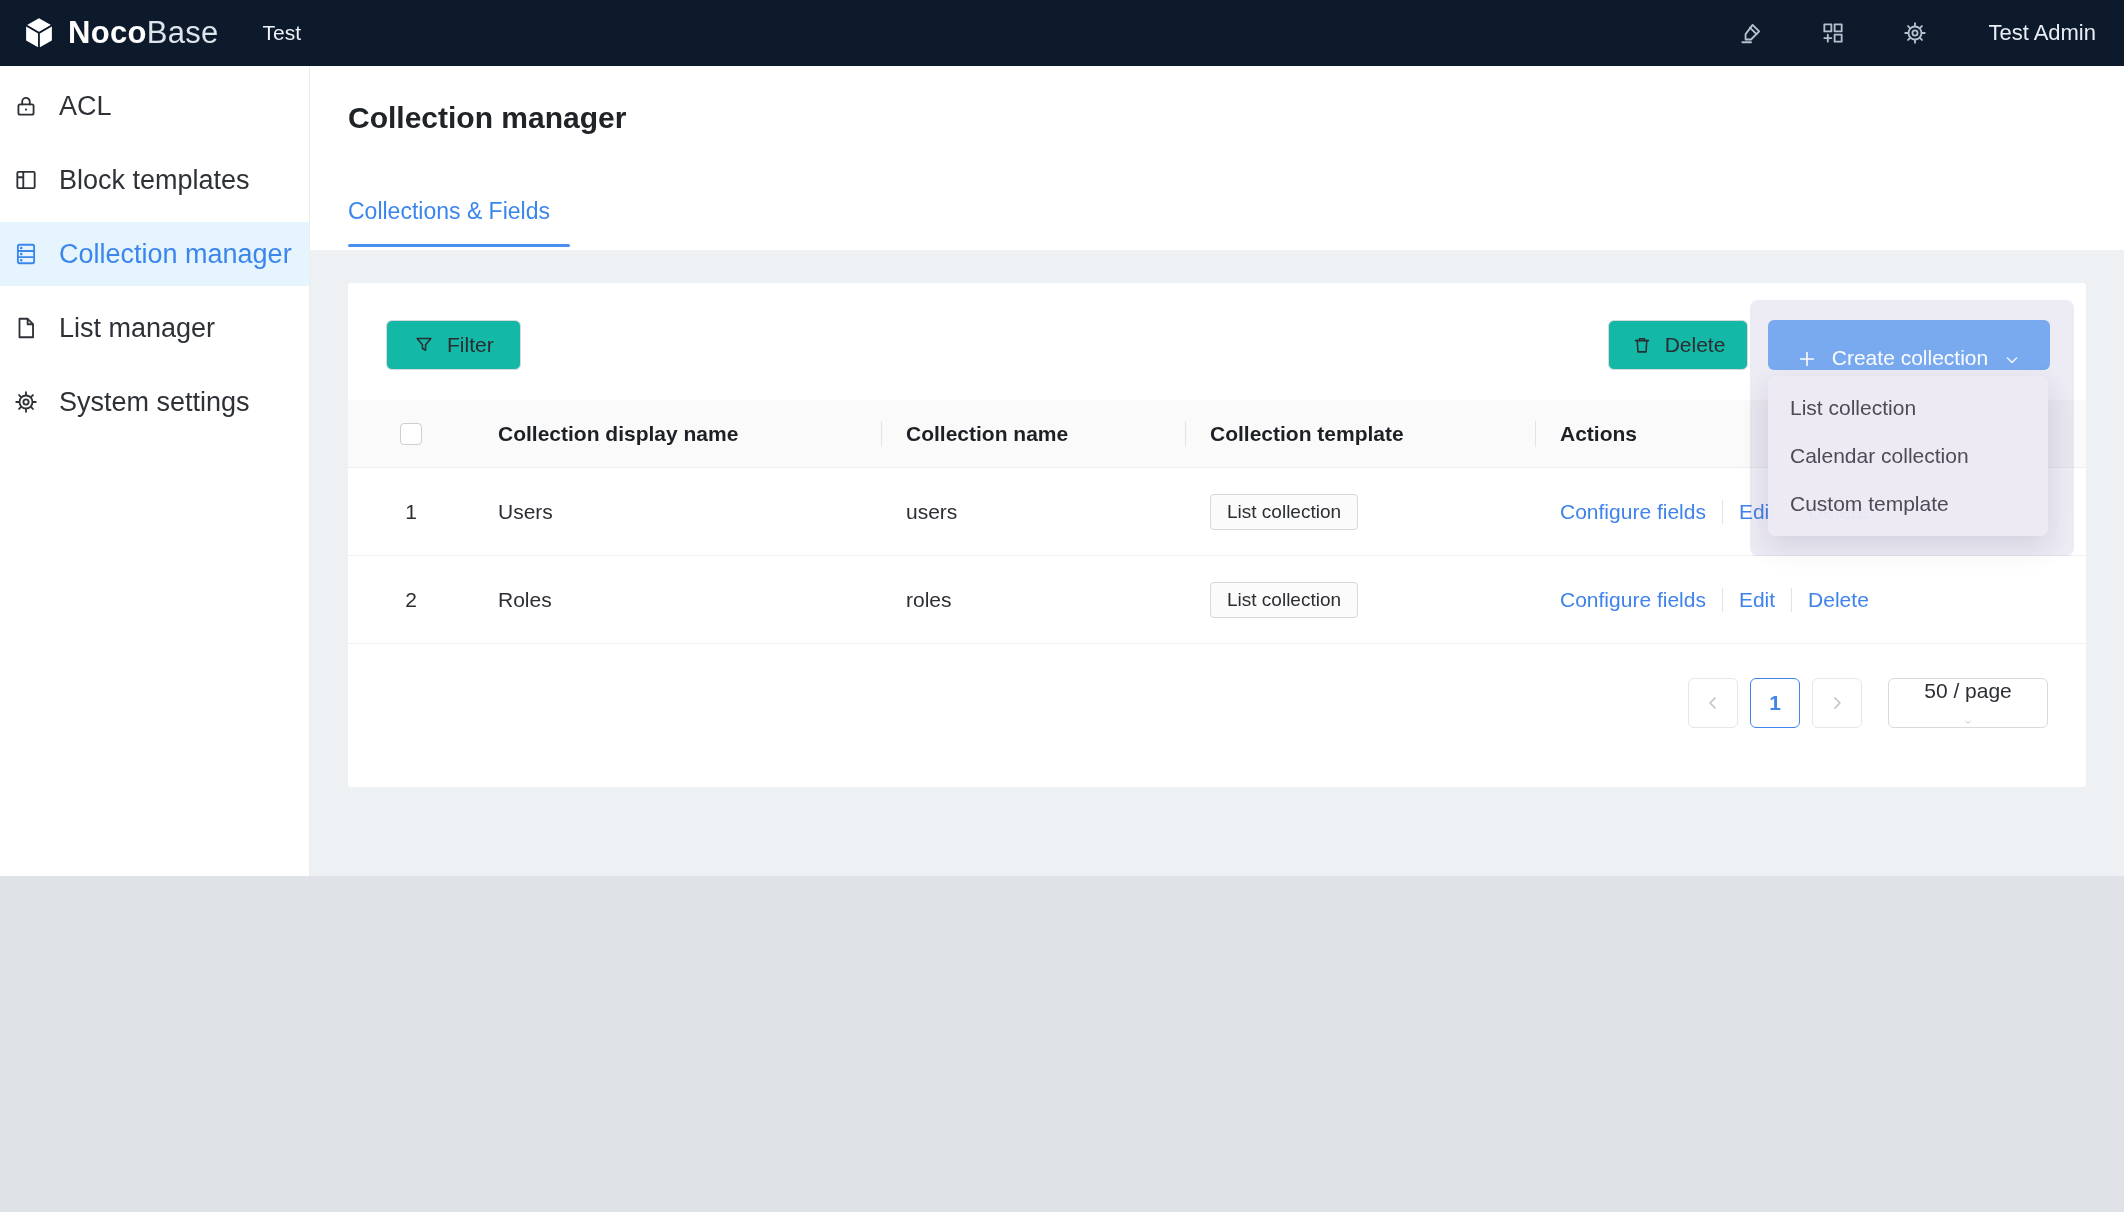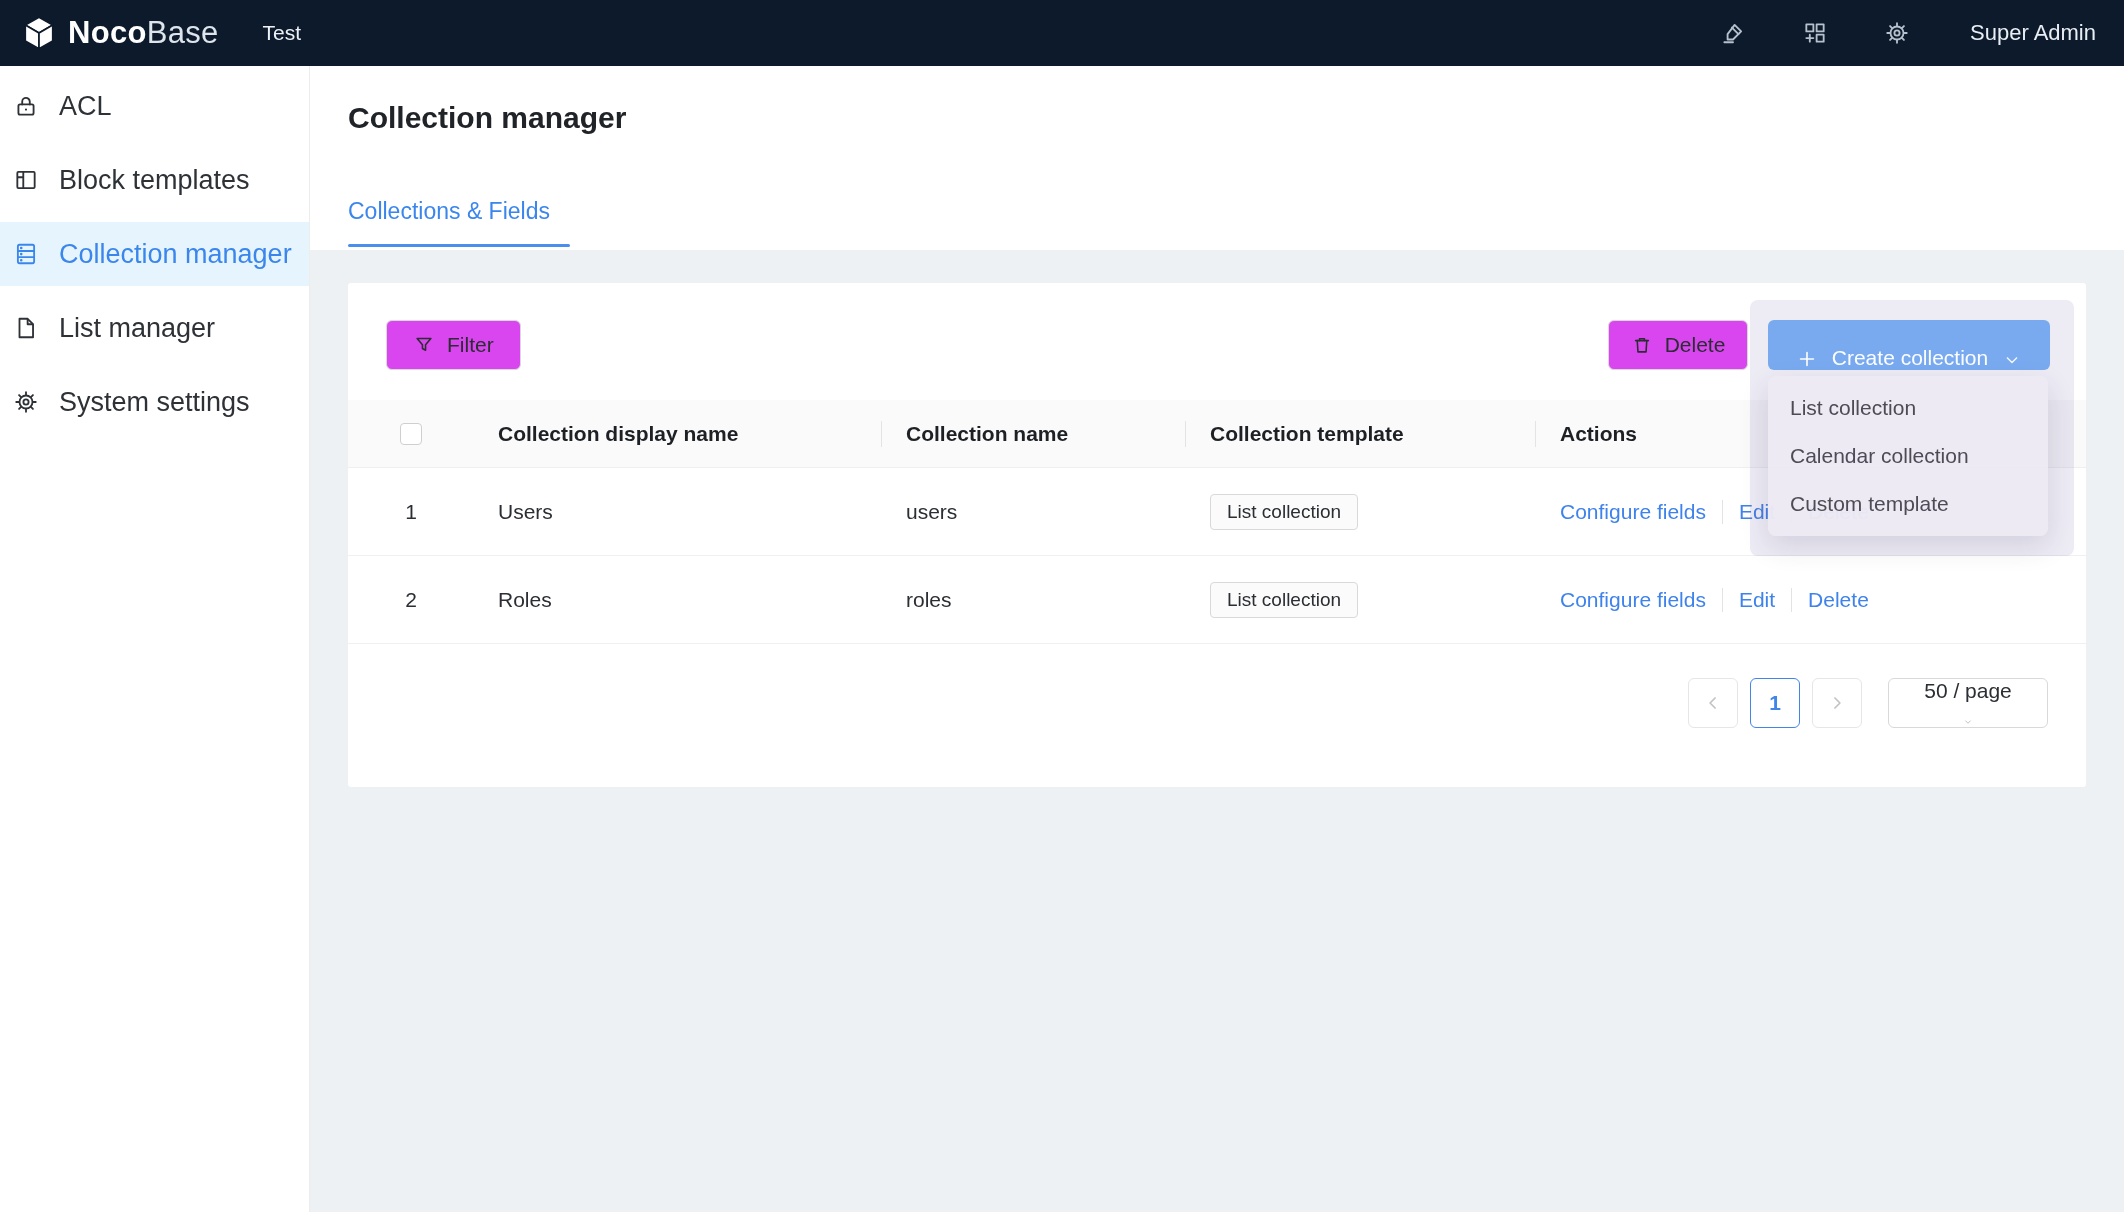--- a/index.html
+++ b/index.html
@@ -1,18 +1,18 @@
 <!DOCTYPE html>
 <html><head>
 <meta charset="utf-8">
 <style>
   * { margin:0; padding:0; box-sizing:border-box; }
   html,body { background:#dfe3e8; }
   .root {
-    position:relative; width:2124px; height:1212px; overflow:hidden;
+    position:relative; width:2124px; height:876px; overflow:hidden;
     background:#eef1f4; color:#26292e;
     font-family:"Liberation Sans","DejaVu Sans",sans-serif;
   }
   svg { display:block; }
 
   
   .header {
     position:absolute; left:0; top:0; width:2124px; height:66px;
     background:#0c1a2b; display:flex; align-items:center; padding:0 28px 0 20px; z-index:10;
   }
@@ -40,21 +40,21 @@
   
   .whiteband { position:absolute; left:310px; top:66px; width:1814px; height:184px; background:#ffffff; z-index:1; }
   .ptitle { position:absolute; left:348px; top:101px; font-size:30px; font-weight:700; color:#202327; z-index:2; }
   .tab { position:absolute; left:348px; top:198px; font-size:23px; color:#3a86ec; cursor:pointer; z-index:2; }
   .tabline { position:absolute; left:348px; top:244px; width:222px; height:3px; background:#4a8fee; border-radius:2px; z-index:2; }
 
   
   .card { position:absolute; left:348px; top:283px; width:1738px; height:504px; background:#ffffff; border-radius:3px; z-index:2; }
   .btn {
     display:inline-flex; align-items:center; justify-content:center; gap:12px;
-    height:50px; border:1px solid #d9d9d9; border-radius:6px; background:#d946ef;
+    height:50px; border:1px solid #d9d9d9; border-radius:6px; background:#14b8a6;
     font-size:21px; color:#2a2d31; cursor:pointer;
   }
   .btn svg { width:22px; height:22px; }
   .filter-btn { position:absolute; left:38px; top:37px; padding:0 26px; }
   .delete-btn { position:absolute; right:338px; top:37px; width:140px; }
 
   
   .thead {
     position:absolute; left:0; top:117px; width:1738px; height:68px; background:#fafafa;
     display:flex; align-items:center; font-size:21px; font-weight:700; color:#1d2024;
@@ -143,21 +143,21 @@
         <rect x="4" y="4" width="6.5" height="6.5"></rect>
           <rect x="13.5" y="4" width="6.5" height="6.5"></rect>
           <rect x="13.5" y="13.5" width="6.5" height="6.5"></rect>
         <path d="M7.2 13.5v6.5M4 16.7h6.5"></path>
       </svg>
       <svg class="hicon" viewBox="0 0 24 24" fill="none" stroke="currentColor" stroke-width="1.7" stroke-linecap="round">
         <circle cx="12" cy="12" r="6"></circle>
           <circle cx="12" cy="12" r="2.4"></circle>
         <path d="M18.3 12H21M12 18.3V21M5.7 12H3M12 5.7V3M16.5 16.5l1.9 1.9M7.5 16.5l-1.9 1.9M16.5 7.5l1.9-1.9M7.5 7.5L5.6 5.6"></path>
       </svg>
-      <div class="huser">Super Admin</div>
+      <div class="huser">Test Admin</div>
     </div>
   </div>
 
   <div class="sidebar">
     <div class="sitem">
       <svg viewBox="0 0 24 24" fill="none" stroke="currentColor" stroke-width="1.7" stroke-linecap="round" stroke-linejoin="round">
         <rect x="5" y="10.5" width="14" height="9.5" rx="1.5"></rect>
           <path d="M8.5 10.5V8a3.5 3.5 0 0 1 7 0v2.5"></path>
           <circle cx="12" cy="15.3" r="1" fill="currentColor" stroke="none"></circle>
       </svg>

